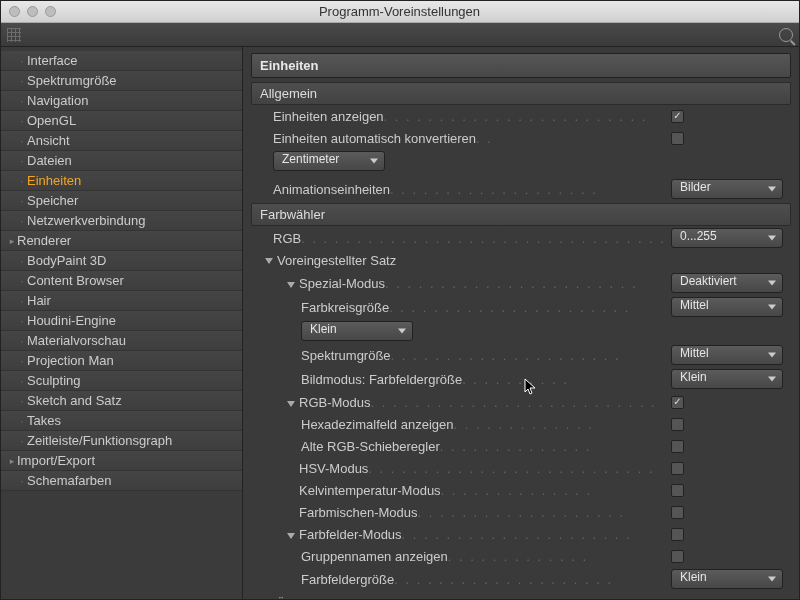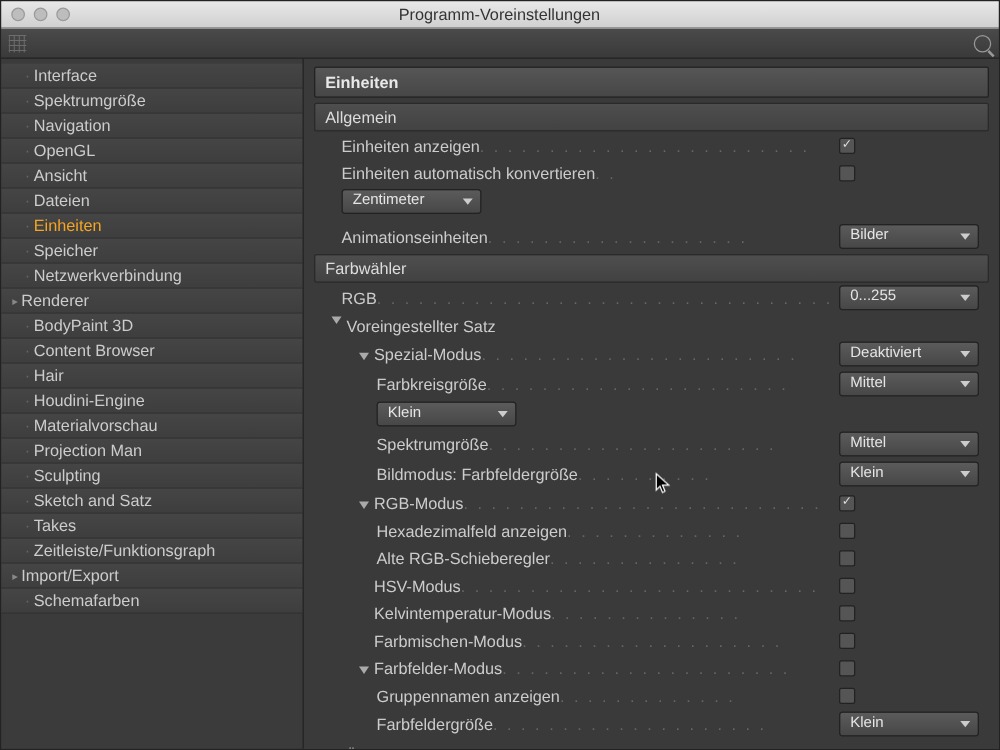--- a/index.html
+++ b/index.html
@@ -135,21 +135,21 @@
     color: #ddd;
     padding: 3px 8px;
     border: 1px solid #2a2a2a;
     border-radius: 2px;
     margin-top: 2px;
   }
   .sub-header {
     padding: 3px 8px 3px 14px;
     color: #ccc;
     display: flex;
-    align-items: flex-start;
+    align-items: center;
   }
   .sub-header .tri, .row .tri {
     display: inline-block;
     width: 0; height: 0;
     border-left: 4px solid transparent;
     border-right: 4px solid transparent;
     border-top: 6px solid #aaa;
     margin-right: 4px;
   }
   .row {

